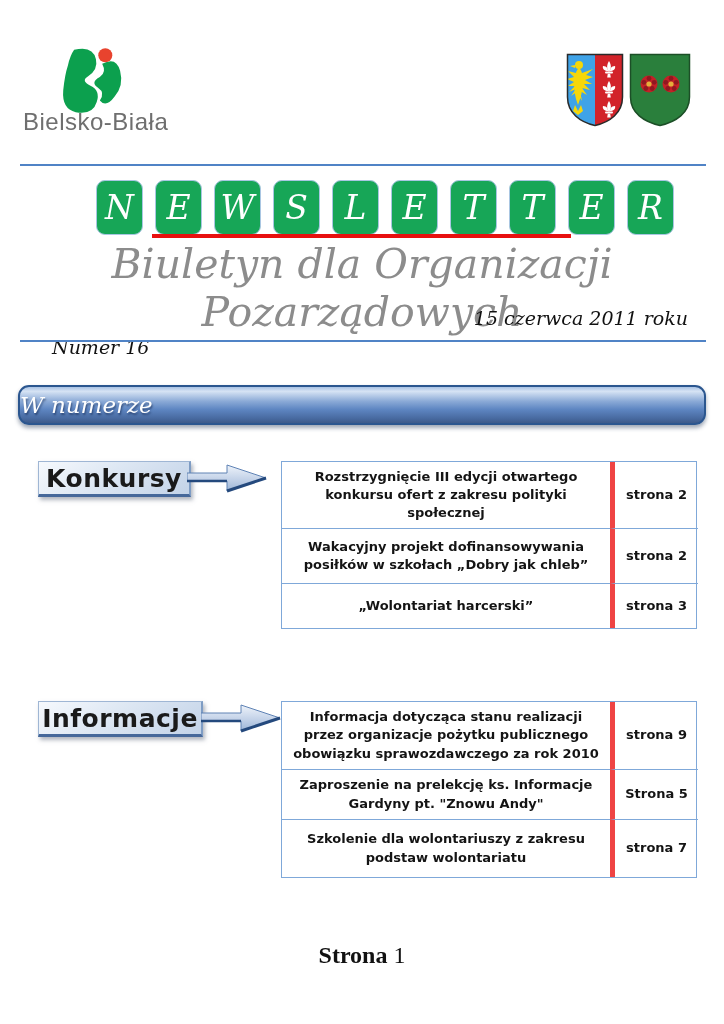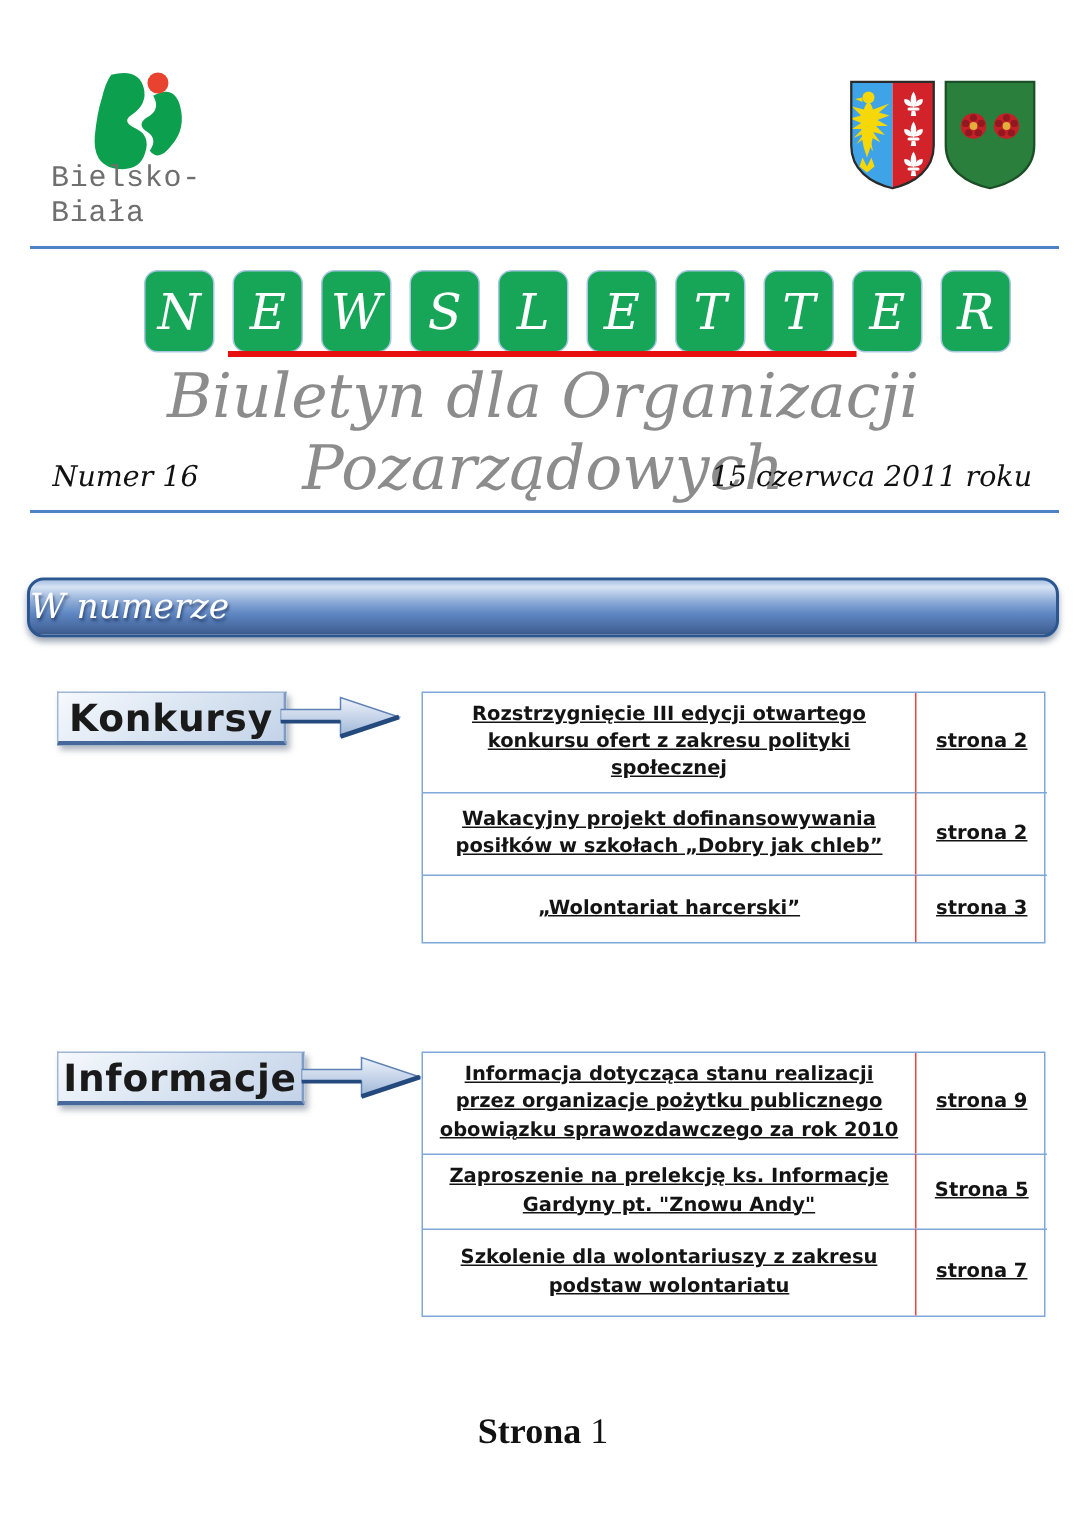--- a/index.html
+++ b/index.html
@@ -8,22 +8,22 @@
     width:724px;height:1024px;
     background:#ffffff;
     margin:0 auto;
     overflow:hidden;
     font-family:"Liberation Sans",sans-serif;
   }
   
   .logo-svg{position:absolute;left:57px;top:45px;width:74px;height:72px;}
   .city-name{
     position:absolute;left:23px;top:108px;width:160px;
-    font-family:Liberation Mono, monospace;
-    font-size:20px;color:#6f6f6f;letter-spacing:.5px;margin-left:11px;
+    font-family:Liberation Sans, sans-serif;
+    font-size:24px;color:#6f6f6f;letter-spacing:.5px;
   }
   .crest{position:absolute;top:53px;}
   .crest.c1{left:566px;width:58px;height:74px;}
   .crest.c2{left:629px;width:62px;height:74px;}
   .rule{position:absolute;height:2px;background:#5083c6;left:20px;width:686px;}
   .rule.top{top:164px;}
   .rule.mid{top:340px;}
   
   .tiles{position:absolute;left:96px;top:180px;display:flex;gap:12px;}
   .tile{
@@ -37,21 +37,21 @@
   .subtitle{
     position:absolute;left:0;right:0;top:240px;text-align:center;
     font-family:"DejaVu Serif",serif;font-style:italic;
     font-size:41px;color:#8c8c8c;
   }
   .issue,.date{
     position:absolute;top:307px;
     font-family:"DejaVu Serif",serif;font-style:italic;
     font-size:19px;color:#111;
   }
-  .issue{left:35px;}
+  .issue{left:52px;margin-top:29px;}
   .date{right:36px;text-align:right;}
   
   .banner{
     position:absolute;left:18px;top:385px;width:684px;height:36px;
     border:2px solid #2b568f;border-radius:11px;
     background:linear-gradient(180deg,#a9c2e4 0%,#d6e3f4 12%,#8aa9d6 40%,#5e86c2 62%,#47699f 88%,#3c5a8a 100%);
     box-shadow:0 3px 4px rgba(40,60,90,.45);
     display:flex;align-items:center;
   }
   .banner-title{
@@ -79,23 +79,23 @@
     display:grid;grid-template-columns:328px 88px;
     border:1px solid #7fa8d9;box-sizing:border-box;
     background:#fff;
   }
   .toc.t1{top:461px;grid-template-rows:66px 55px:45px;grid-template-rows:66px 55px 45px;}
   .toc.t2{top:701px;grid-template-rows:67px 50px 58px;}
   .cell{
     display:flex;align-items:center;justify-content:center;
     text-align:center;padding:2px 6px;box-sizing:border-box;
     font-family:"DejaVu Sans",sans-serif;font-weight:bold;
-    font-size:13px;line-height:1.4;color:#141414;text-decoration:underline;
-  }
-  .cell.page-col{border-left:1px solid #ef4444;}
+    font-size:13px;line-height:1.4;color:#141414;
+  }
+  .cell.page-col{border-left:5px solid #ef4444;}
   .cell.rborder{border-top:1px solid #7fa8d9;}
   
   .footer{
     position:absolute;left:0;right:0;top:942px;text-align:center;
     font-family:"Liberation Serif",serif;font-size:24px;color:#111;
   }
   .footer .flabel{font-weight:bold;}
 </style>
 </head>
 <body>

